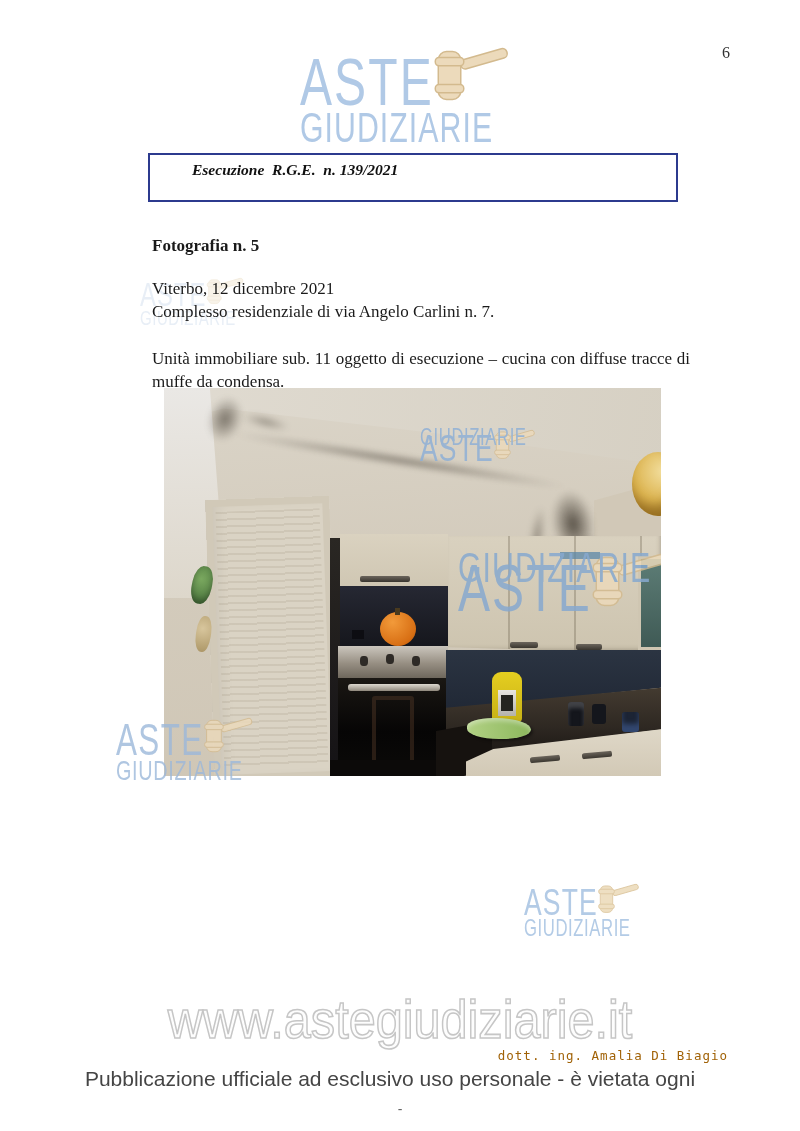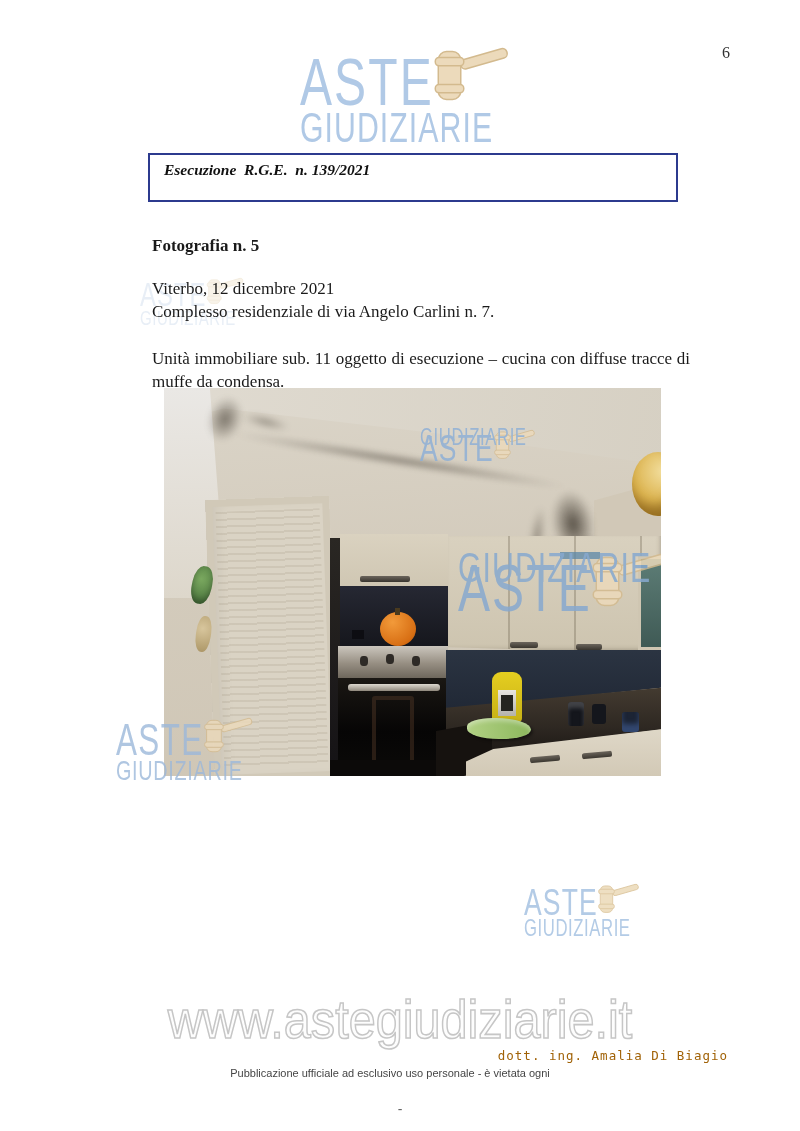--- a/index.html
+++ b/index.html
@@ -14,21 +14,21 @@
            transform:scaleX(.72);transform-origin:left top;}
   .wm-giud{display:inline-block;font-size:29px;letter-spacing:1px;
            transform:scaleX(.72);transform-origin:left top;margin-top:-5px;}
   .gavel{position:absolute;left:84px;top:-4px;width:62px;height:48px;}
 
   
   .page-number{position:absolute;top:44px;right:70px;font-size:16px;color:#333;}
   .case-box{position:absolute;left:148px;top:153px;width:512px;height:34px;
             border:2px solid #2c3a8e;padding:6px 0 5px 14px;
             font-style:italic;font-weight:bold;font-size:15.5px;line-height:18px;color:#111;}
-  .case-box .pre{white-space:pre-wrap;}
+  .case-box .pre{white-space:pre-wrap;margin-left:28px;}
 
   .photo-heading{position:absolute;left:152px;top:236px;font-size:17px;font-weight:bold;z-index:2;}
   .text-block{position:absolute;left:152px;top:278px;width:538px;font-size:17px;
               line-height:22.5px;z-index:2;}
   .text-block .just{text-align:justify;margin-top:25px;}
 
   
   .photo{position:absolute;left:164px;top:388px;width:497px;height:388px;overflow:hidden;
          background:linear-gradient(175deg,#dbd5c9 0%,#d3cbbc 45%,#cfc6b5 100%);}
   .photo *{position:absolute;}
@@ -127,21 +127,21 @@
            box-shadow:inset -5px -10px 12px rgba(110,75,15,.55);}
 
   
   .www{position:absolute;left:0;width:800px;top:988px;text-align:center;
        font-family:"Liberation Sans",sans-serif;font-size:54px;font-weight:normal;
        color:#fdfdfd;-webkit-text-stroke:1.6px #c6c6c6;letter-spacing:0;
        transform:scaleX(.9);transform-origin:center top;z-index:3;}
   .author{position:absolute;right:72px;top:1048px;font-family:"DejaVu Sans Mono",monospace;
        font-size:12.5px;letter-spacing:1px;color:#a16207;z-index:3;}
   .notice{position:absolute;left:0;width:780px;text-align:center;
-       font-family:"Liberation Sans",sans-serif;font-size:11px;color:#454545;z-index:3;}
+       font-family:"Liberation Sans",sans-serif;font-size:21px;color:#454545;z-index:3;}
   .n1{top:1067px;} .n2{top:1086px;}
   .footer-dash{position:absolute;left:0;width:800px;top:1101px;text-align:center;
        font-family:"Liberation Sans",sans-serif;font-size:14px;color:#666;}
 </style>
 </head>
 <body>
 
 <div class="page">
 
   <div class="page-number">6</div>

